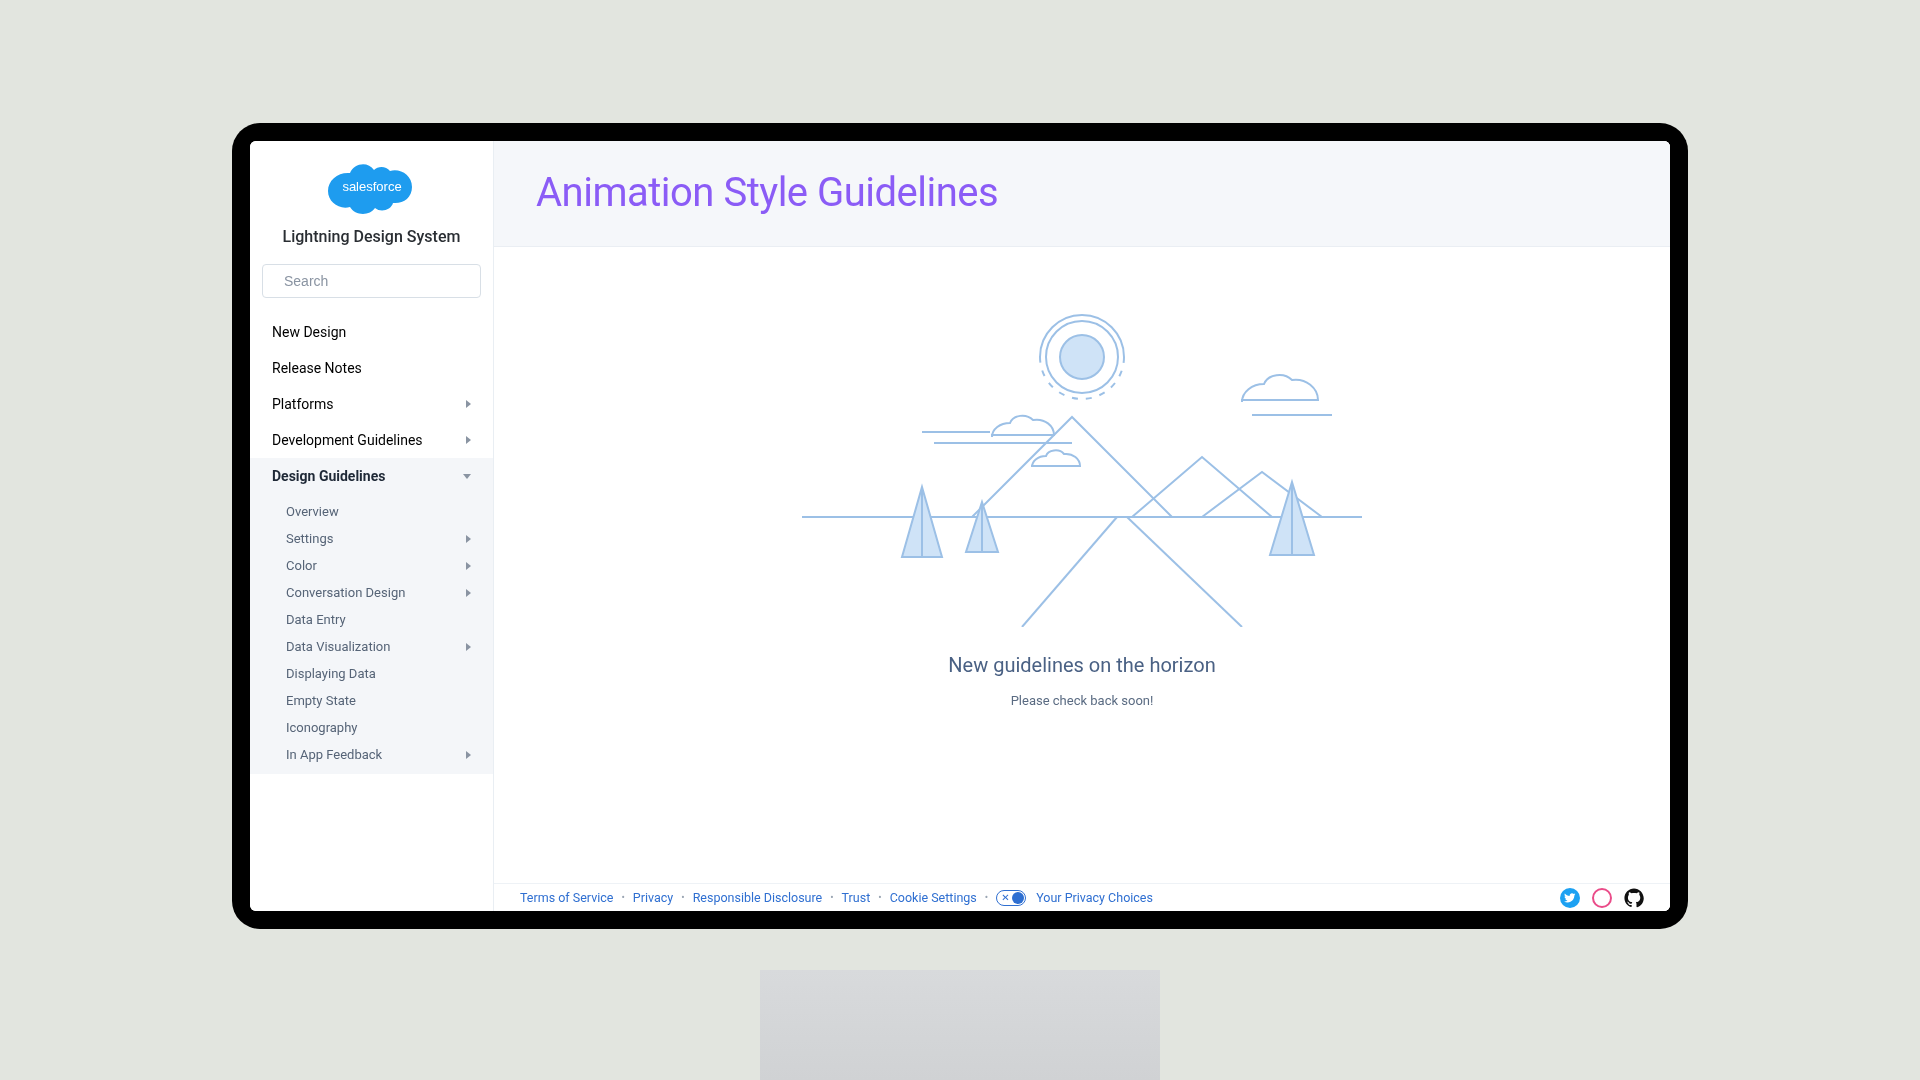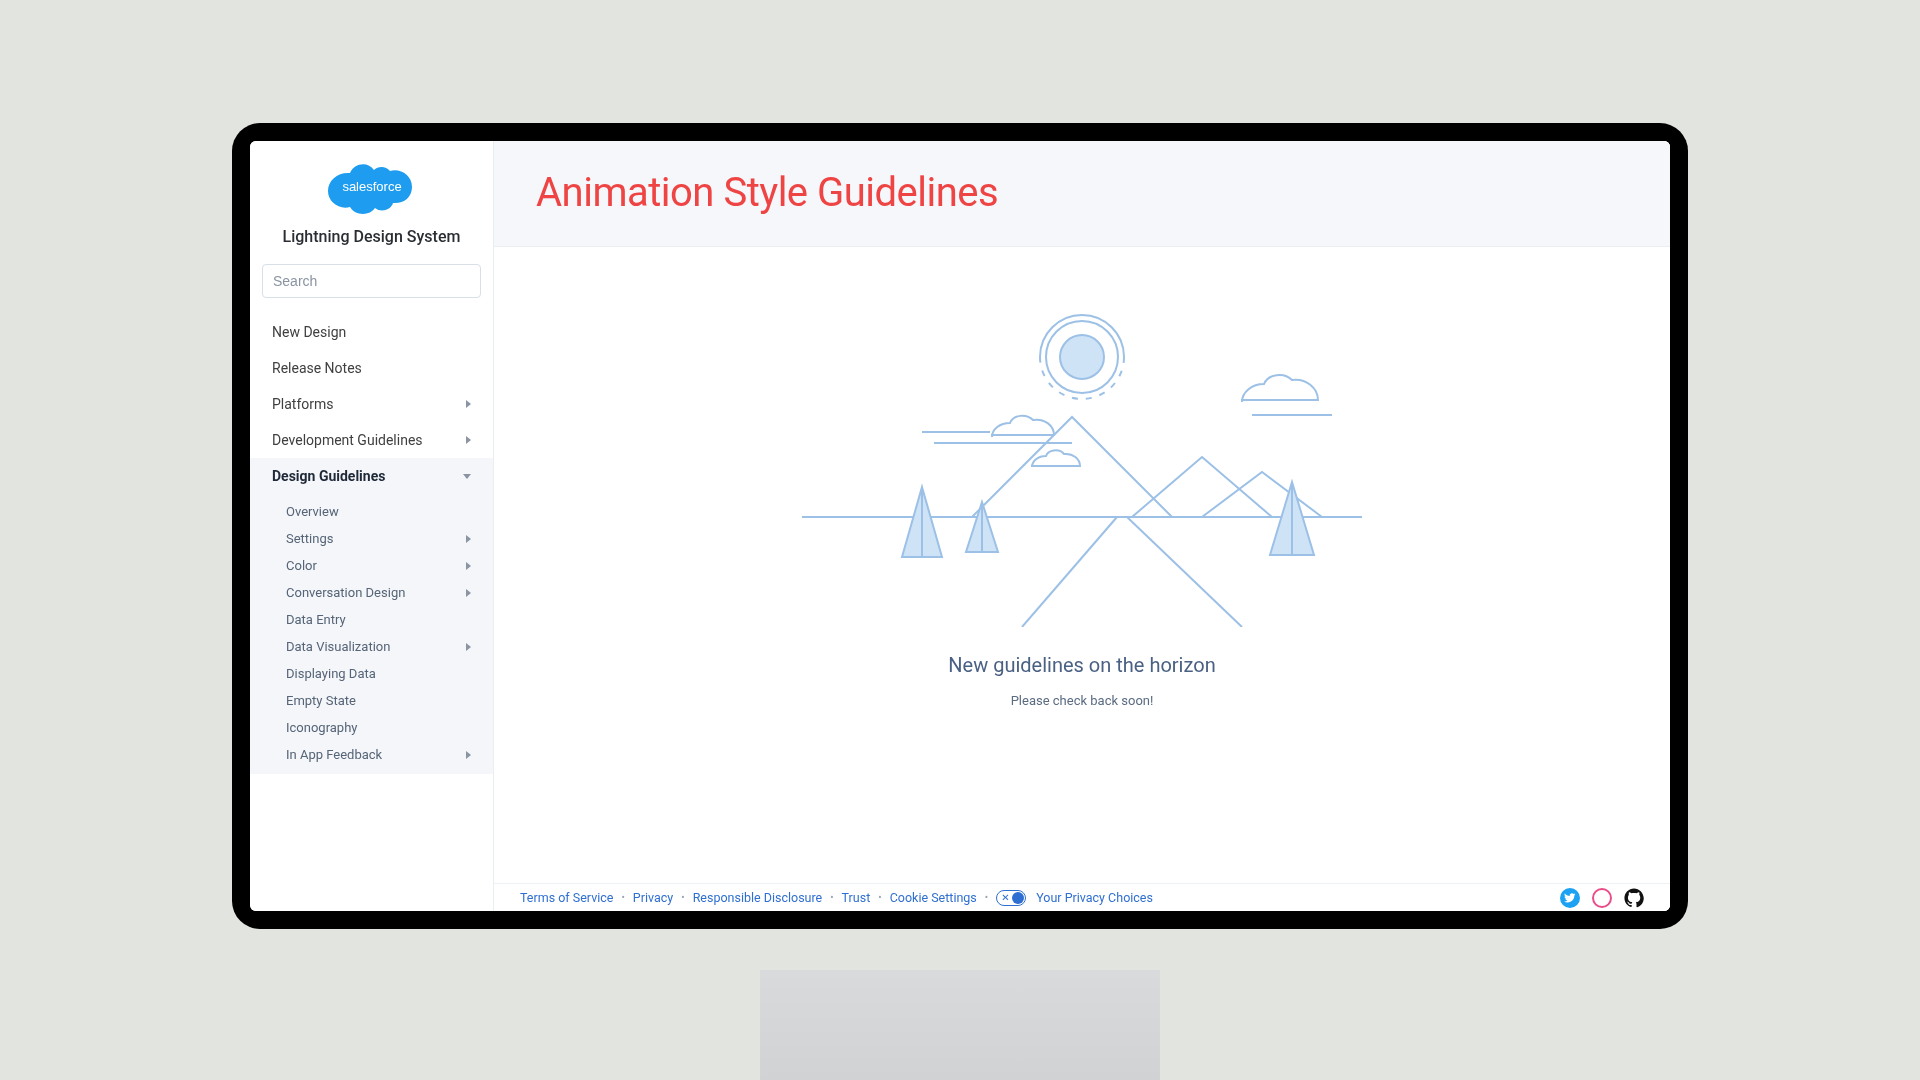--- a/index.html
+++ b/index.html
@@ -26,39 +26,39 @@
 .sidebar {
   width:244px; flex:0 0 244px; border-right:1px solid #e9eef3; background:#fff;
   display:flex; flex-direction:column;
 }
 .logo-block { text-align:center; padding:14px 10px 8px; }
 .cloud-logo { display:inline-block; }
 .brand-sub { font-size:16px; font-weight:500; color:#2a2e33; margin-top:6px; }
 .search-wrap { padding:10px 12px; }
 .search-input {
   width:100%; height:34px; border:1px solid #d8dfe6; border-radius:4px;
-  padding:0 10px; font-size:14px; color:#b91c1c; outline:none; background:#fff;
+  padding:0 21px; font-size:14px; color:#b91c1c; outline:none; background:#fff;
 }
 .search-input::placeholder { color:#8a94a2; }
 .nav { padding-top:6px; overflow:hidden; }
 .nav-item, .sub-item {
   display:flex; align-items:center; justify-content:space-between;
-  font-size:14px; color:#404040; cursor:pointer;
+  font-size:14px; color:#000000; cursor:pointer;
 }
 .nav-item { padding:9px 22px; min-height:36px; }
 .nav-item.active { font-weight:700; color:#1f2937; background:#f4f6f9; }
 .sub-list { background:#f4f6f9; padding:4px 0 6px; }
 .sub-item { padding:6px 22px 6px 36px; font-size:13px; color:#566477; font-weight:400; }
 .chev { width:0;height:0; }
 .chev-right { border-top:4px solid transparent; border-bottom:4px solid transparent; border-left:5px solid #8a94a2; }
 .chev-down { border-left:4px solid transparent; border-right:4px solid transparent; border-top:5px solid #8a94a2; }
 
 .main { flex:1; display:flex; flex-direction:column; background:#fff; }
 .page-header { background:#f5f7fa; border-bottom:1px solid #eaeef3; padding:28px 42px 30px; }
-.page-title { font-size:40px; font-weight:400; color:#ef4444; letter-spacing:-0.5px; }
+.page-title { font-size:40px; font-weight:400; color:#8b5cf6; letter-spacing:-0.5px; }
 .content { flex:1; display:flex; flex-direction:column; align-items:center; padding:30px 40px 0; }
 .illus { width:620px; margin-top:10px; }
 .msg-title { font-size:20px; color:#4a6184; margin-top:26px; font-weight:400; }
 .msg-sub { font-size:13px; color:#5a6b82; margin-top:16px; }
 
 .footer {
   position:absolute; left:244px; right:0; bottom:0; height:28px;
   background:#fff; border-top:1px solid #eef2f6;
   display:flex; align-items:center; padding:0 26px; font-size:12.5px;
 }

